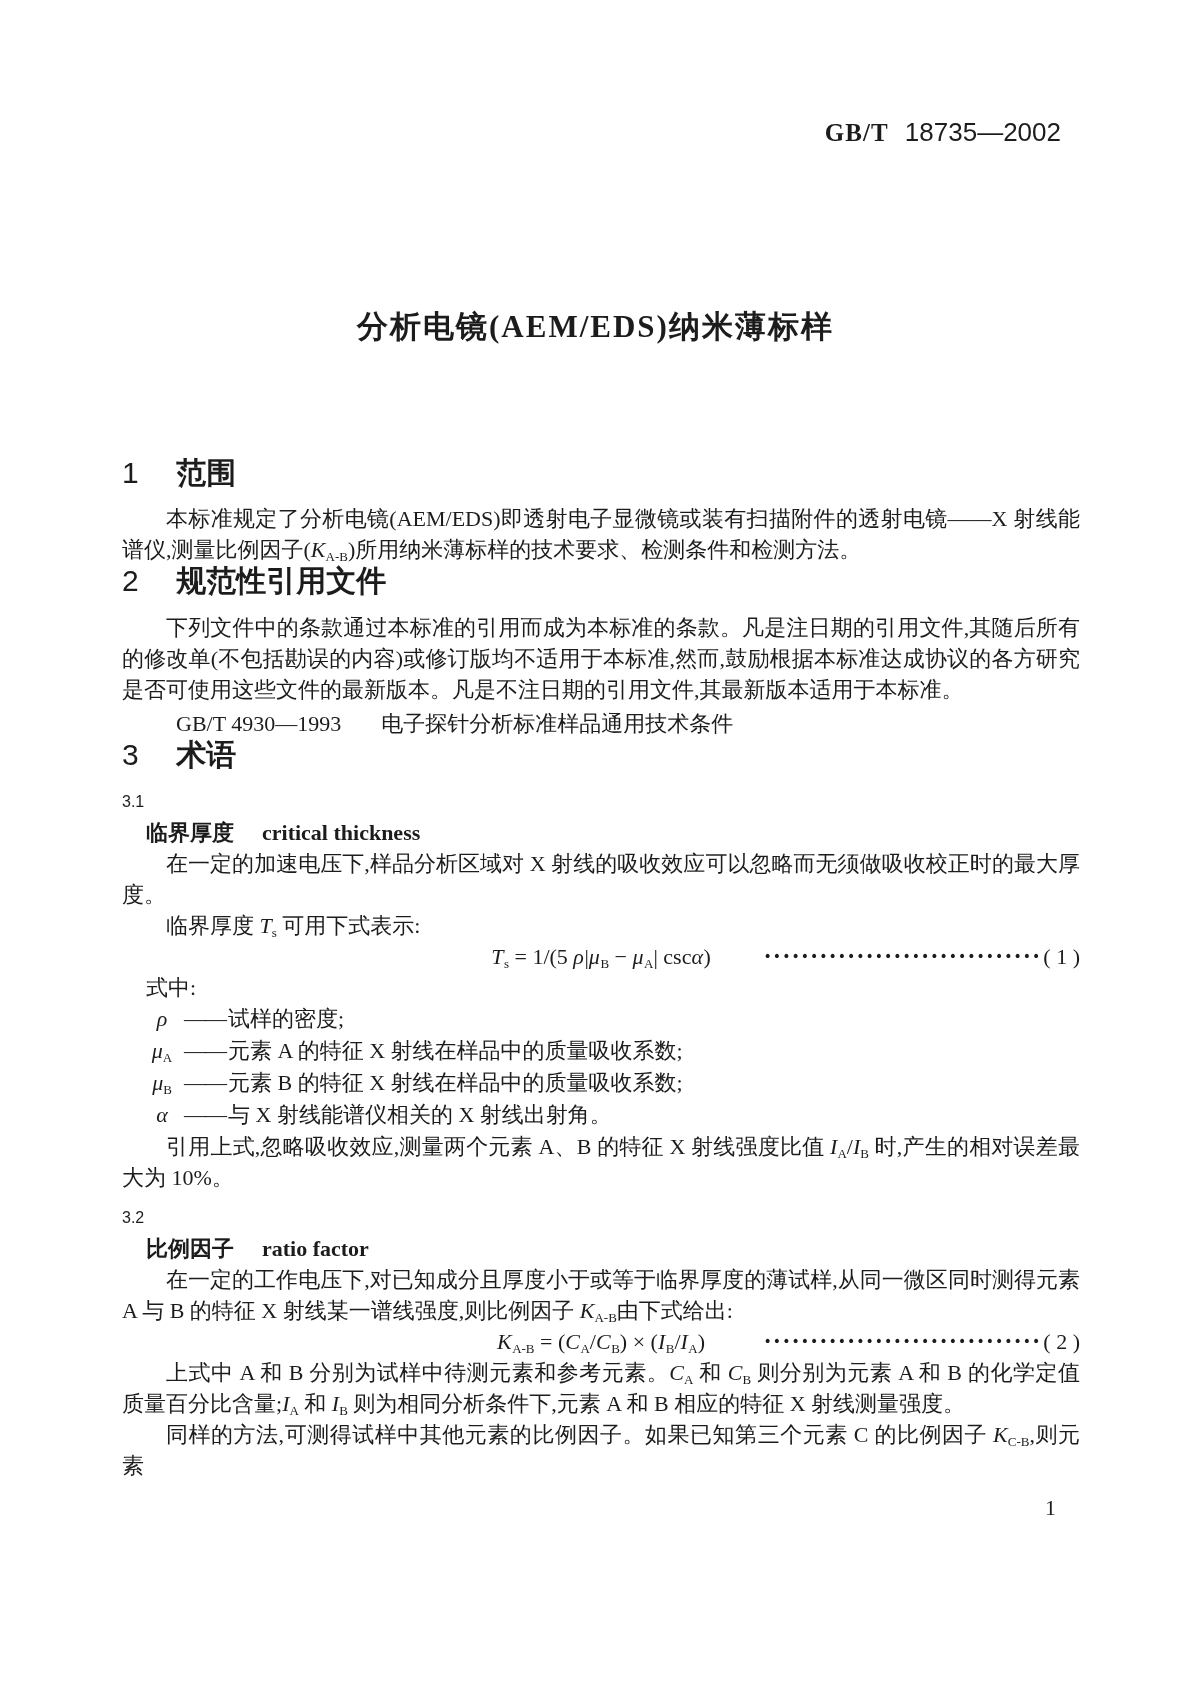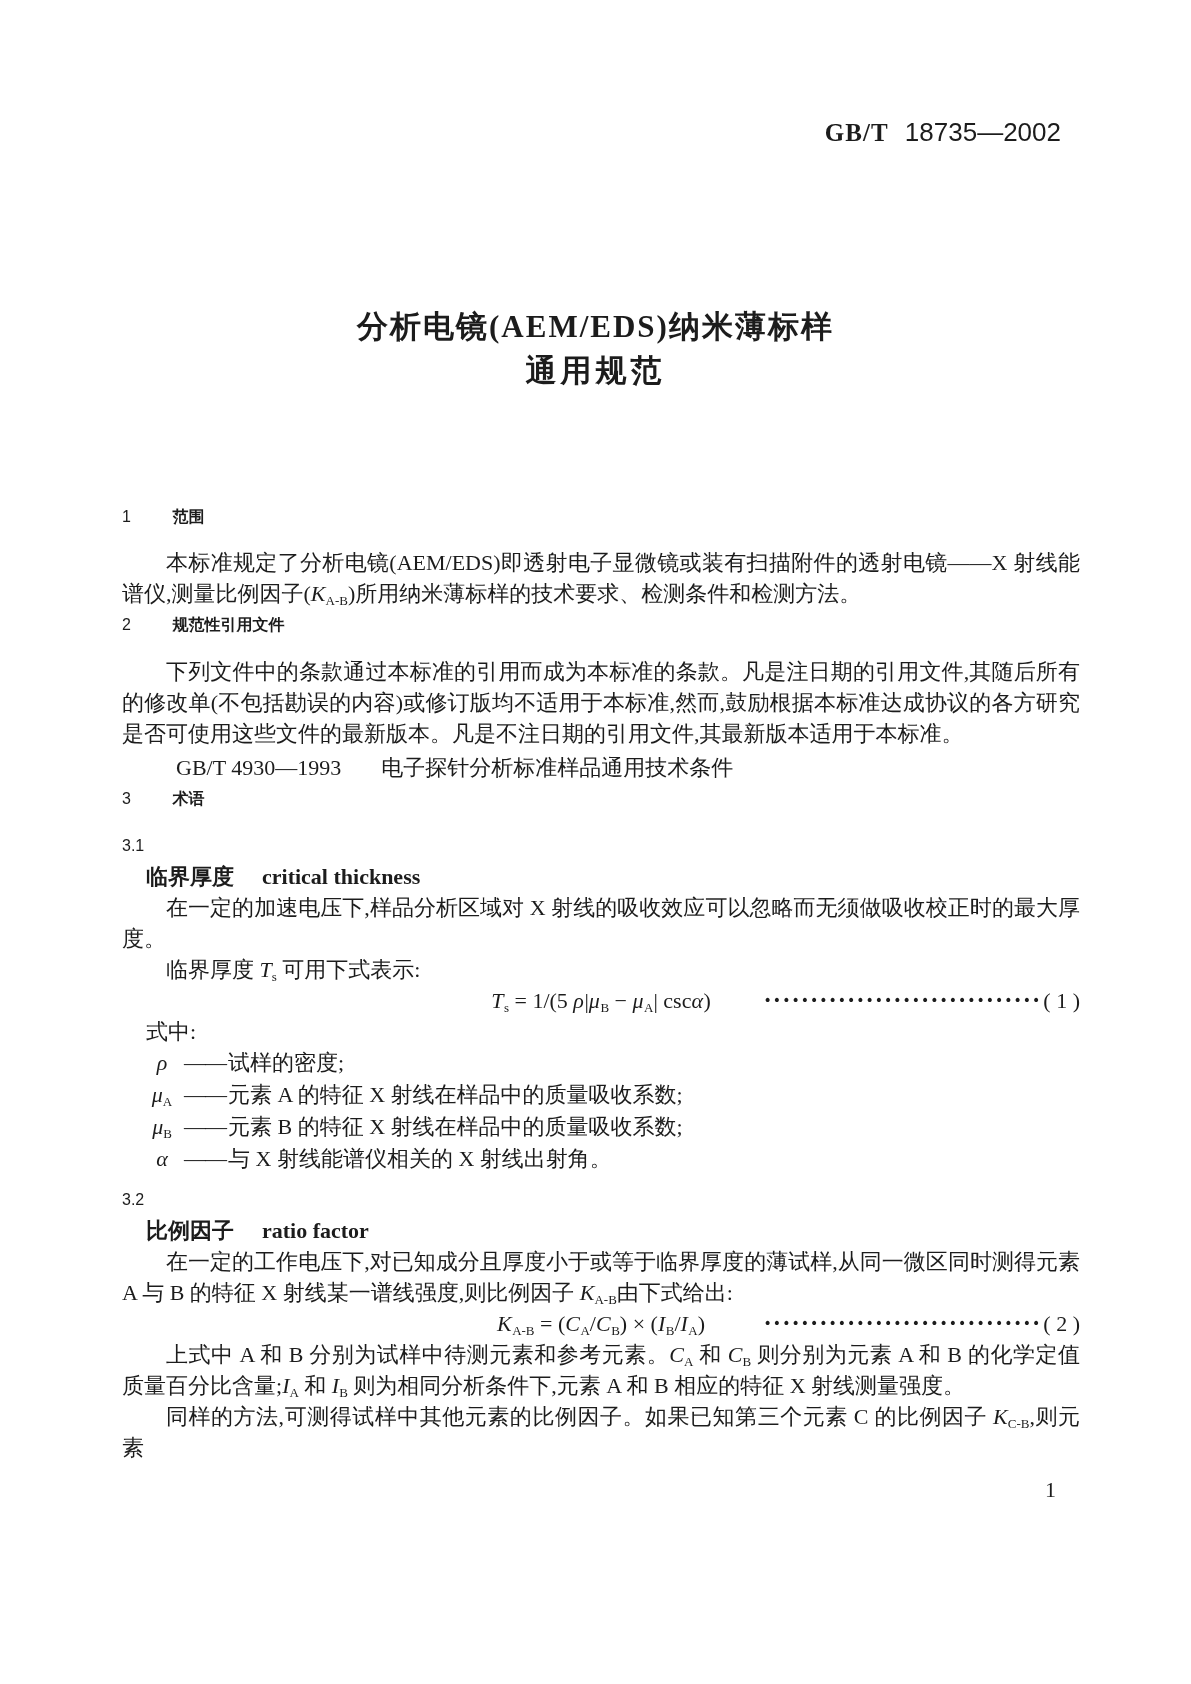--- a/index.html
+++ b/index.html
@@ -46,21 +46,21 @@
   
   .content{
     margin-left:122px;
     margin-right:111px;
     font-size:22px;
     line-height:31px;
     text-align:justify;
   }
   .sec{
     font-family:"Liberation Sans","DejaVu Sans",sans-serif;
-    font-size:16px;
+    font-size:30px;
     font-weight:bold;
     line-height:31px;
     margin:0;
     text-align:left;
   }
   .sec-num{
     font-weight:400;
     display:inline-block;
     min-width:26px;
     margin-right:20px;
@@ -147,21 +147,20 @@
 
 <div class="page">
 
   <div class="std-code">
     <span class="code-prefix">GB/T</span>
     <span class="code-number">18735—2002</span>
   </div>
 
   <h1 class="doc-title">
     <span class="title-line">分析电镜(AEM/EDS)纳米薄标样</span>
-    <span class="title-line title-line2">通用规范</span>
   </h1>
 
   <div class="content">
 
     <h2 class="sec sec-scope">
       <span class="sec-num">1</span>
       <span class="sec-title">范围</span>
     </h2>
     <p class="indent mt">本标准规定了分析电镜(AEM/EDS)即透射电子显微镜或装有扫描附件的透射电镜——X 射线能谱仪,测量比例因子(<i>K</i><sub>A-B</sub>)所用纳米薄标样的技术要求、检测条件和检测方法。</p>
 
@@ -205,20 +204,21 @@
       <span class="def-sym"><i>μ</i><sub>B</sub></span>
         <span class="def-dash">——</span>
         <span class="def-desc">元素 B 的特征 X 射线在样品中的质量吸收系数;</span>
     </div>
     <div class="def-row">
       <span class="def-sym"><i>α</i></span>
         <span class="def-dash">——</span>
         <span class="def-desc">与 X 射线能谱仪相关的 X 射线出射角。</span>
     </div>
 
+    <p class="indent">引用上式,忽略吸收效应,测量两个元素 A、B 的特征 X 射线强度比值 <i>I</i><sub>A</sub>/<i>I</i><sub>B</sub> 时,产生的相对误差最大为 10%。</p>
 
     <div class="sub-num sub-num-32">3.2</div>
     <p class="term-heading">
       <span class="term-cn">比例因子</span><span class="term-en">ratio factor</span>
     </p>
     <p class="indent">在一定的工作电压下,对已知成分且厚度小于或等于临界厚度的薄试样,从同一微区同时测得元素 A 与 B 的特征 X 射线某一谱线强度,则比例因子 <i>K</i><sub>A-B</sub>由下式给出:</p>
 
     <div class="formula-row">
       <span class="formula-eq"><i>K</i><sub>A-B</sub> = (<i>C</i><sub>A</sub>/<i>C</i><sub>B</sub>) × (<i>I</i><sub>B</sub>/<i>I</i><sub>A</sub>)</span>
       <span class="formula-tail"><span class="dots">••••••••••••••••••••••••••••••</span><span class="formula-num">( 2 )</span></span>

